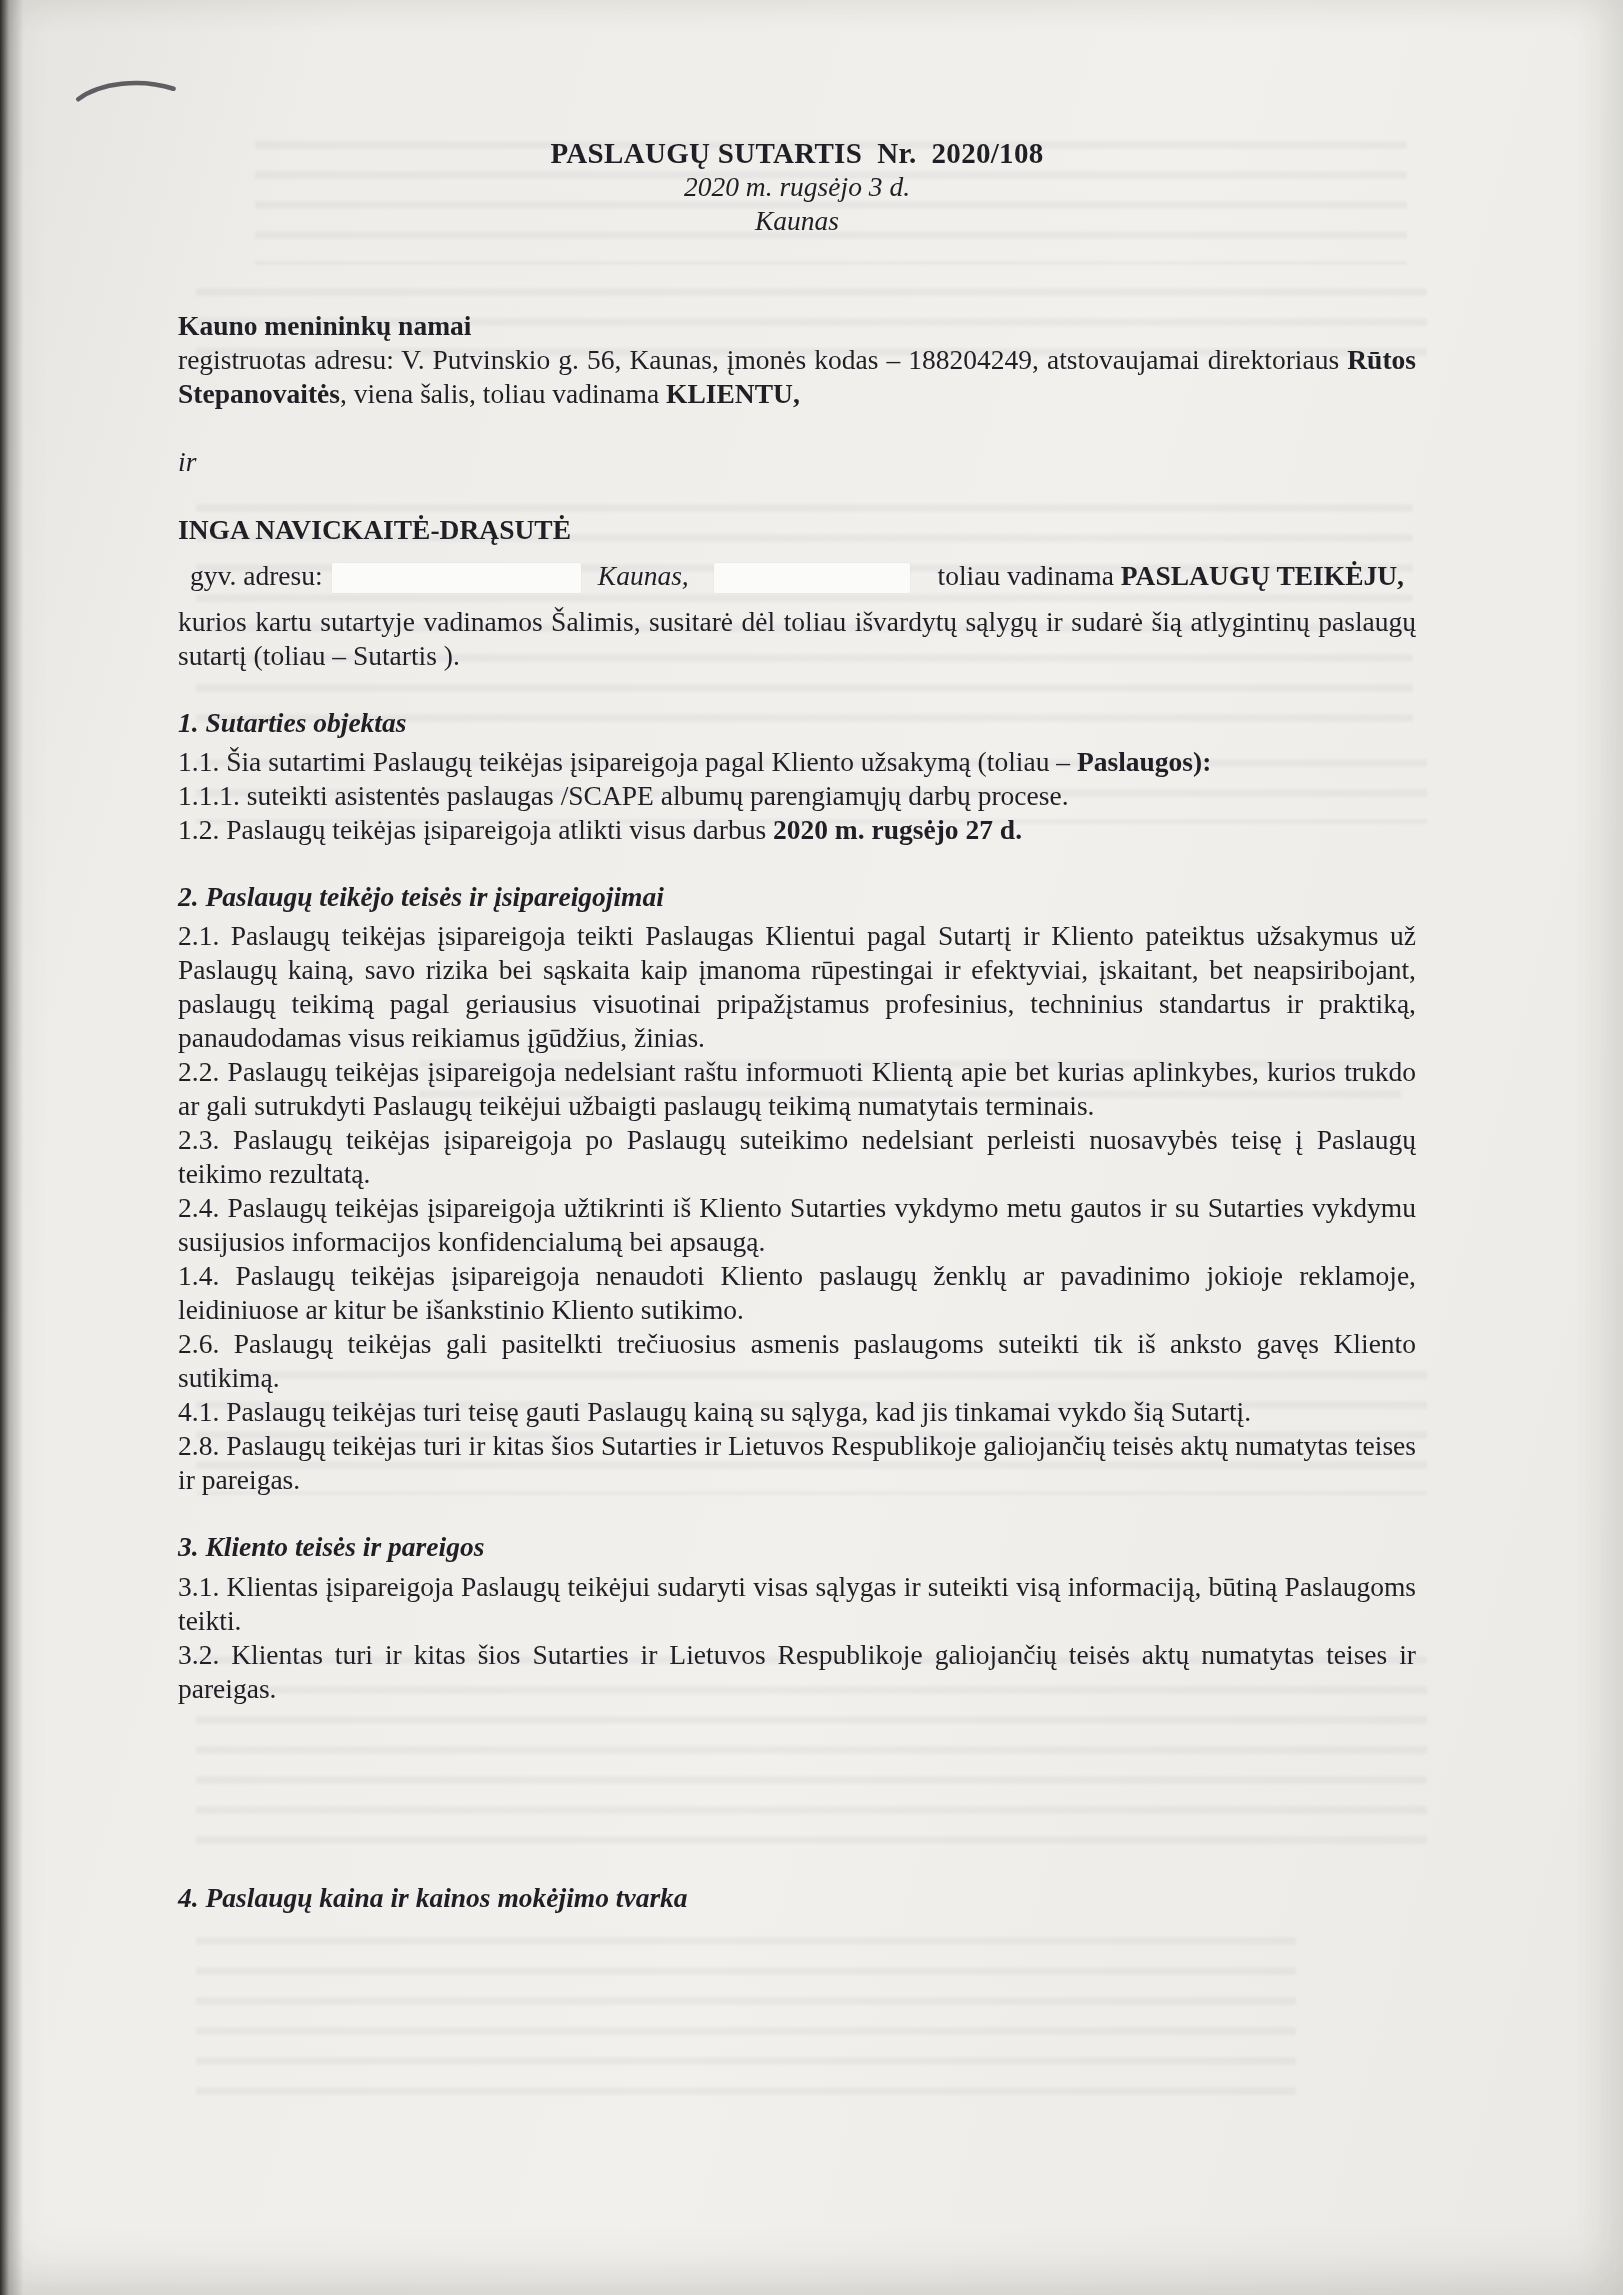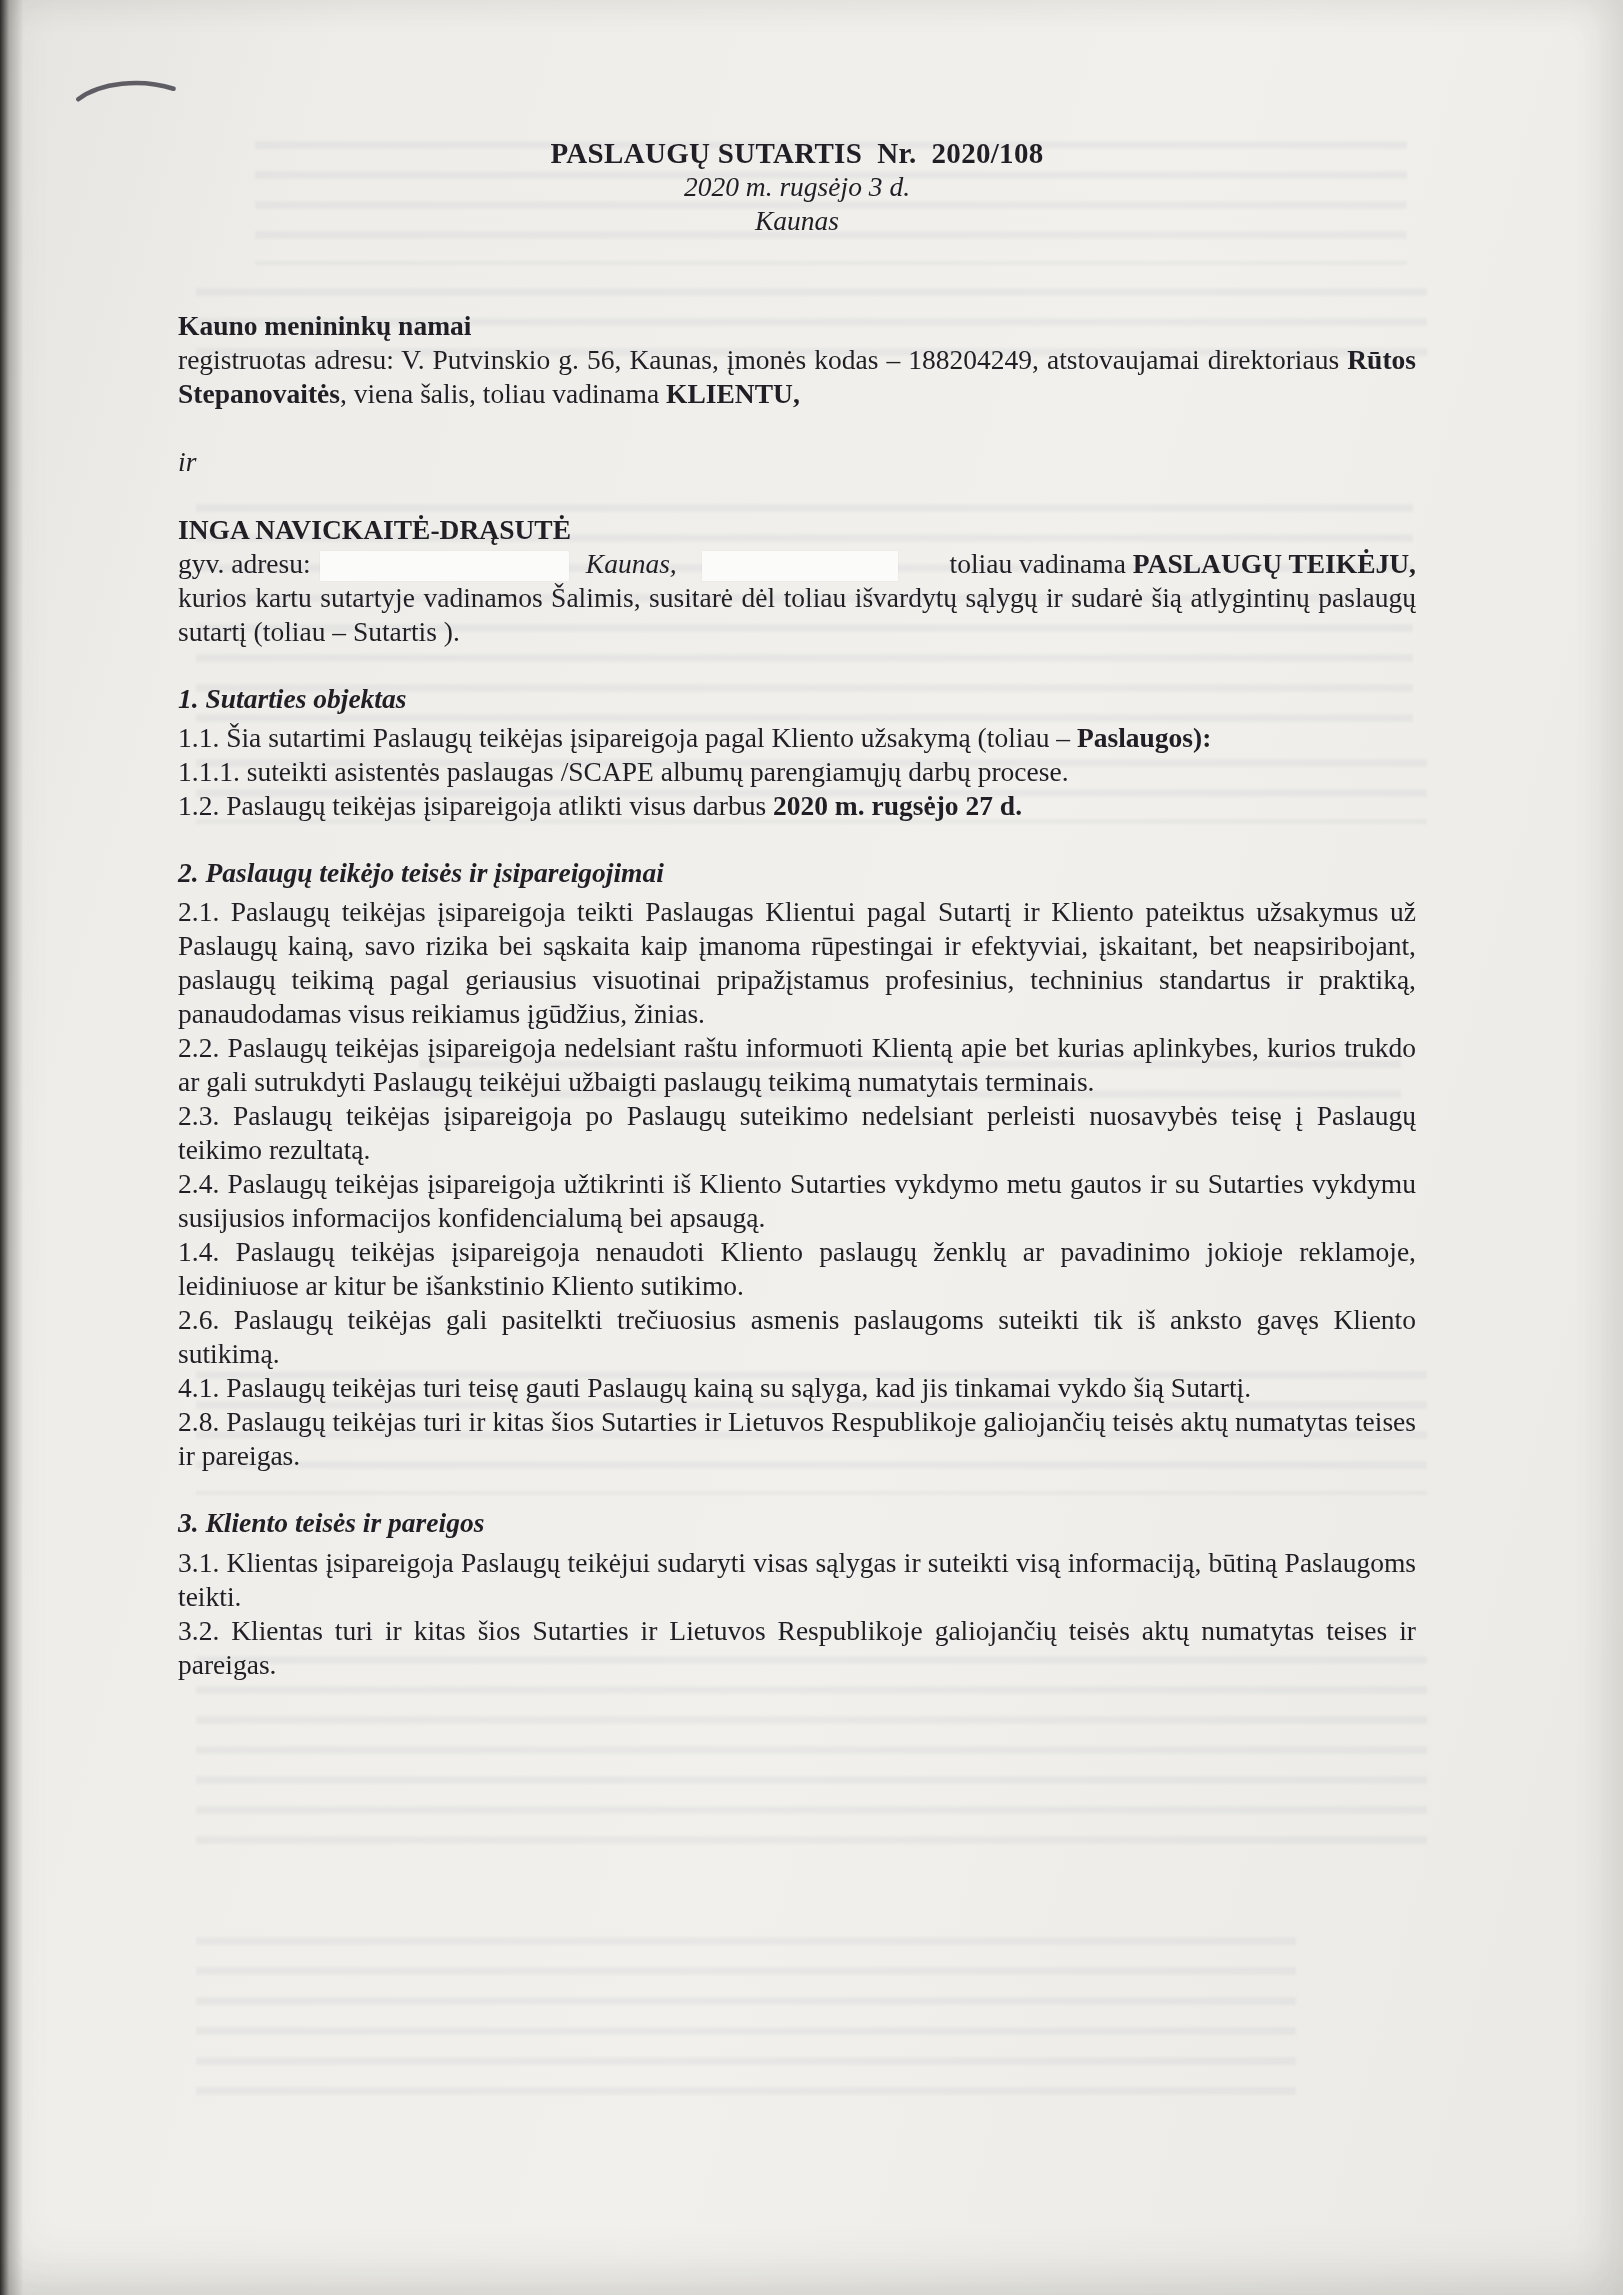--- a/index.html
+++ b/index.html
@@ -38,21 +38,21 @@
   .bold{font-weight:bold;}
   .title{font-weight:bold;white-space:pre-wrap;letter-spacing:0.3px;margin:0;font-size:29px;}
   .date-line{margin:42px 0 0 0;}
   .city-line{margin:33px 0 0 0;}
   .intro{margin-top:71px;}
   .para{margin:0;text-align:justify;}
   .name-line{margin:0;font-weight:bold;}
   .plain-line{margin:0;font-style:italic;}
   .gap{height:34px;}
 
-  .addr-line{display:flex;align-items:flex-end;margin:0;justify-content:space-between;}
+  .addr-line{display:flex;align-items:flex-end;margin:12px;justify-content:space-between;}
   .redact{
     display:inline-block;height:30px;background:#fbfbf9;
     box-shadow:0 0 0 0.7px rgba(0,0,0,.025);
     border-radius:1.3px;
   }
   .r1{width:249px;margin-left:9.2px;}
   .r2{width:196px;margin-left:25px;}
   .addr-city{margin-left:17px;font-style:italic;}
   .addr-tail{margin-left:auto;}
 
@@ -123,16 +123,19 @@
         <p class="para"><span>1.4. Paslaugų teikėjas įsipareigoja nenaudoti Kliento paslaugų ženklų ar pavadinimo jokioje reklamoje, leidiniuose ar kitur be išankstinio Kliento sutikimo.</span></p>
         <p class="para"><span>2.6. Paslaugų teikėjas gali pasitelkti trečiuosius asmenis paslaugoms suteikti tik iš anksto gavęs Kliento sutikimą.</span></p>
         <p class="para"><span>4.1. Paslaugų teikėjas turi teisę gauti Paslaugų kainą su sąlyga, kad jis tinkamai vykdo šią Sutartį.</span></p>
         <p class="para"><span>2.8. Paslaugų teikėjas turi ir kitas šios Sutarties ir Lietuvos Respublikoje galiojančių teisės aktų numatytas teises ir pareigas.</span></p>
       </section>
       <section class="doc-section">
         <h3 class="sec-heading">3. Kliento teisės ir pareigos</h3>
         <p class="para"><span>3.1. Klientas įsipareigoja Paslaugų teikėjui sudaryti visas sąlygas ir suteikti visą informaciją, būtiną Paslaugoms teikti.</span></p>
         <p class="para"><span>3.2. Klientas turi ir kitas šios Sutarties ir Lietuvos Respublikoje galiojančių teisės aktų numatytas teises ir pareigas.</span></p>
       </section>
+      <section class="doc-section extra-gap">
+        <h3 class="sec-heading">4. Paslaugų kaina ir kainos mokėjimo tvarka</h3>
+      </section>
     </div>
 
 </div>
 
 
 </body></html>

